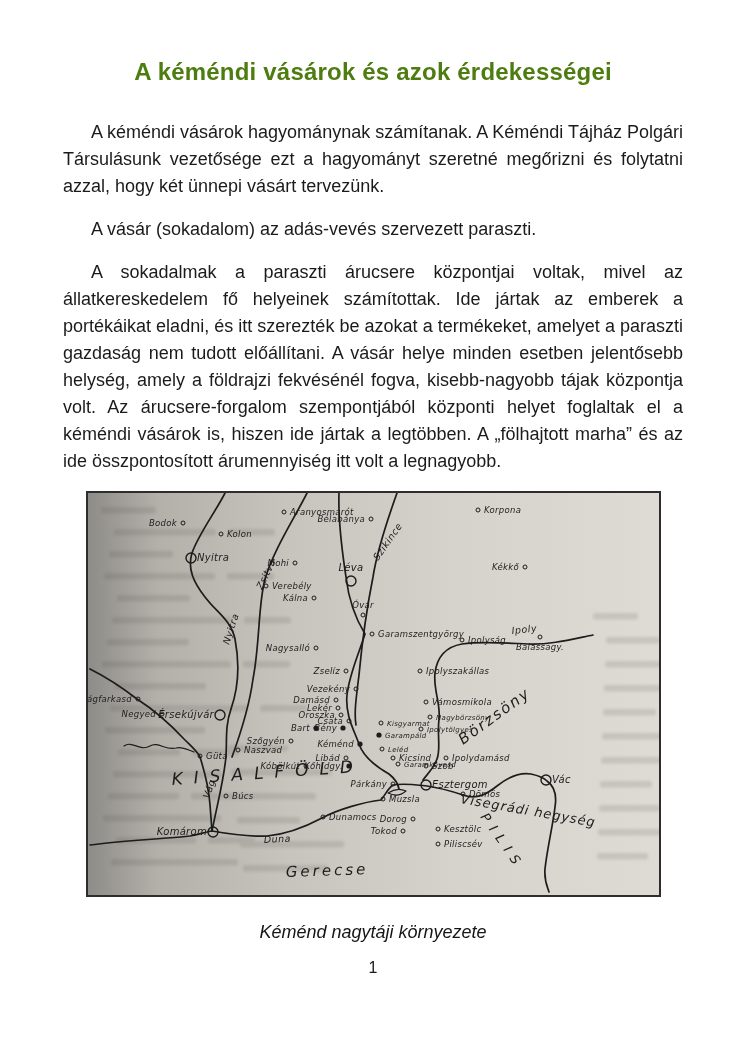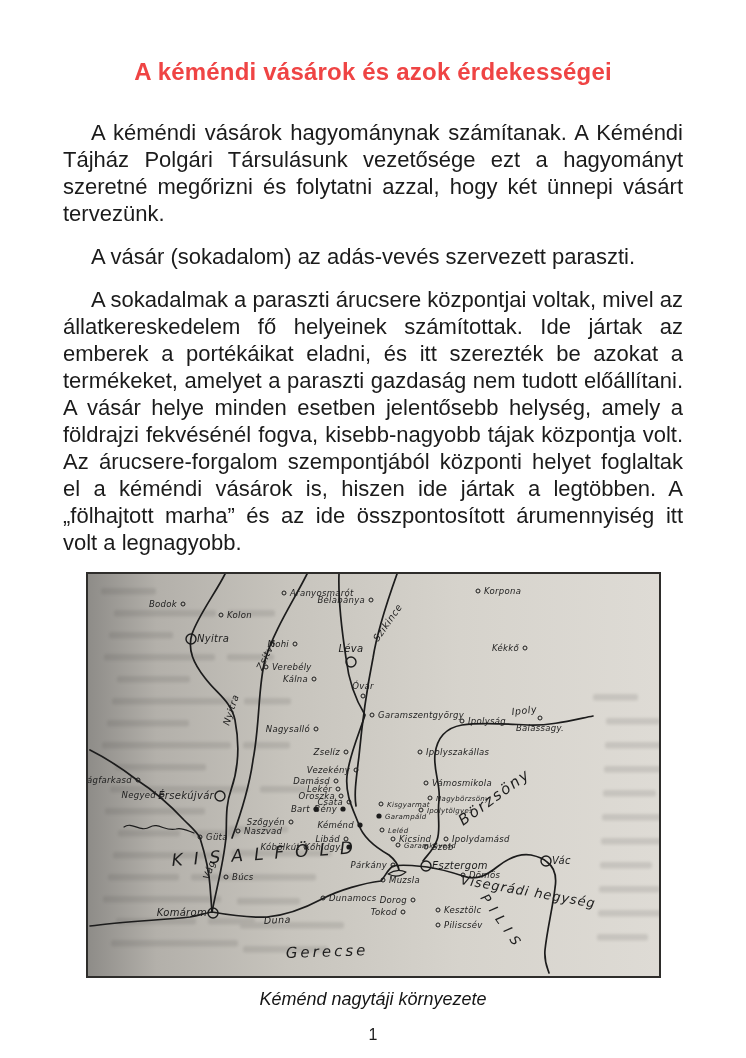--- a/index.html
+++ b/index.html
@@ -3,33 +3,33 @@
 <meta charset="utf-8">
 <style>
   html,body{margin:0;padding:0;background:#ffffff;}
   .page{
     width:746px;height:1058px;background:#ffffff;box-sizing:border-box;
     padding:57px 63px 0;position:relative;overflow:hidden;
     font-family:"Liberation Sans",sans-serif;color:#1b1b1b;
   }
   .title{
     font-size:24px;line-height:30px;font-weight:700;text-align:center;
-    margin:0 0 32px;color:#ef4444;letter-spacing:.2px;
+    margin:0 0 32px;color:#4d7c0f;letter-spacing:.2px;
   }
   .body-text p{
-    font-size:22px;line-height:27px;text-align:justify;text-indent:28px;
+    font-size:18px;line-height:27px;text-align:justify;text-indent:28px;
     margin:0 0 16px;color:#1b1b1b;
   }
   .map-figure{
     width:571px;height:402px;margin:12px auto 0;border:2px solid #2e2d2b;
     background:#c9c6bf;
   }
   .map-figure svg{display:block;width:571px;height:402px;}
   .caption{
-    font-style:italic;font-size:18px;text-align:center;margin:11px 0 0;color:#151515;
+    font-style:italic;font-size:18px;text-align:center;margin:25px 0 0;color:#151515;
   }
   .pagenum{
     font-size:16px;text-align:center;margin-top:16px;color:#1b1b1b;
   }
 </style>
 </head>
 <body>
 
 <div class="page">
   <h1 class="title">A kéméndi vásárok és azok érdekességei</h1>

